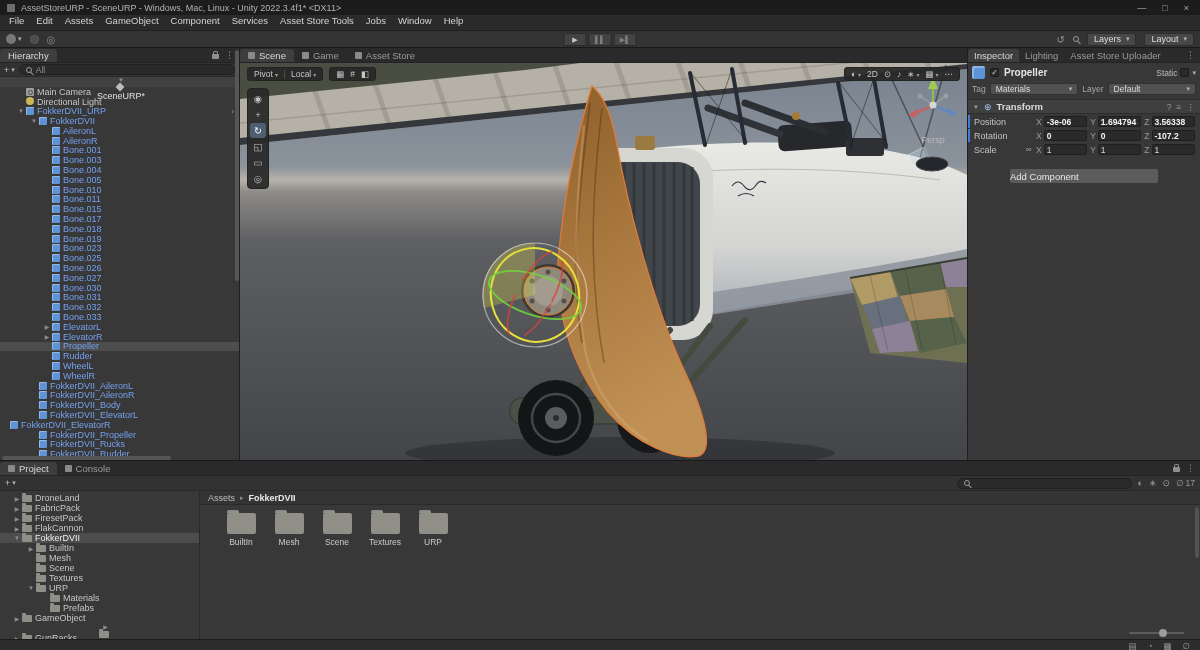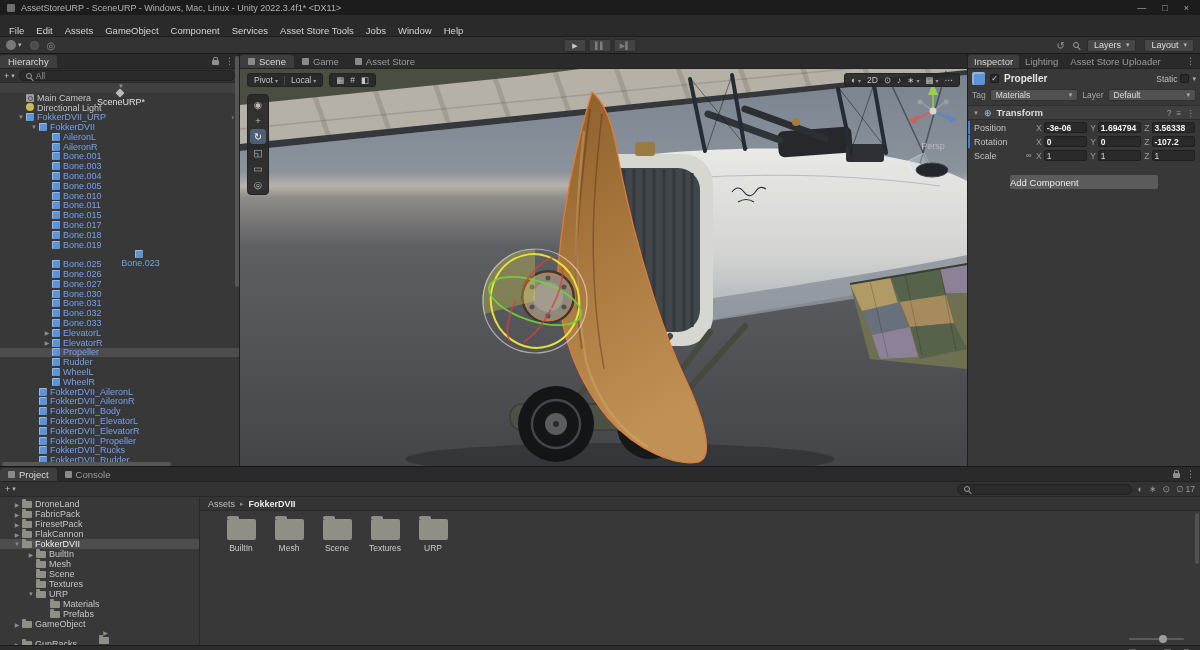--- a/index.html
+++ b/index.html
@@ -3,21 +3,21 @@
 <meta charset="utf-8">
 <style>
   *{box-sizing:border-box;margin:0;padding:0}
   html,body{width:1200px;height:650px;overflow:hidden}
   body{background:#282828;font-family:"Liberation Sans",sans-serif;color:#c8c8c8;font-size:10px;cursor:default}
   
   .titlebar{height:15px;background:#1c1c1c;display:flex;align-items:center;padding:0 7px;gap:6px}
   .appicon{width:8px;height:8px;background:#6d6d6d;border-radius:1px;flex:none}
   .title{font-size:9px;color:#b2b2b2;white-space:nowrap}
   .winctrls{margin-left:auto;display:flex;gap:16px;color:#a8a8a8;font-size:9px;padding-right:4px}
-  .menubar{height:22px;background:#2a2a2a;display:flex;align-items:flex-end;padding:0 3px;border-bottom:1px solid #1e1e1e}
+  .menubar{height:16px;background:#2a2a2a;display:flex;align-items:flex-start;padding:0 3px;border-bottom:1px solid #1e1e1e}
   .menubar span{padding:0 6px;font-size:9.5px;color:#d4d4d4}
   .toolbar{height:17px;background:#333333;border-bottom:1px solid #191919;display:flex;align-items:center;position:relative;padding:0 6px}
   .tleft{display:flex;align-items:center;gap:8px}
   .avatar{width:10px;height:10px;border-radius:50%;background:#787878}
   .dimdot{width:9px;height:9px;border-radius:50%;background:#4b4b4b;border:1px solid #5d5d5d}
   .targ{color:#8e8e8e;font-size:10px}
   .playbox{position:absolute;left:50%;top:2px;transform:translateX(-50%);display:flex;gap:2px}
   .pbtn{width:23px;height:13px;background:#434343;border:1px solid #2a2a2a;border-radius:2px;color:#c9c9c9;font-size:7px;display:flex;align-items:center;justify-content:center}
   .pbtn.dim{color:#7d7d7d}
   .tright{margin-left:auto;display:flex;align-items:center;gap:8px}
@@ -310,21 +310,21 @@
         <span class="ic ic-prefab"></span>
         <span class="lbl">Bone.018</span>
         <span class="rgt"></span>
       </div>
         <div class="hrow blue" style="padding-left: 42px;">
         <span class="exp"></span>
         <span class="ic ic-prefab"></span>
         <span class="lbl">Bone.019</span>
         <span class="rgt"></span>
       </div>
-        <div class="hrow blue" style="padding-left: 42px; flex-direction: column;">
+        <div class="hrow blue" style="padding-left: 42px;">
         <span class="exp"></span>
         <span class="ic ic-prefab"></span>
         <span class="lbl">Bone.023</span>
         <span class="rgt"></span>
       </div>
         <div class="hrow blue" style="padding-left: 42px;">
         <span class="exp"></span>
         <span class="ic ic-prefab"></span>
         <span class="lbl">Bone.025</span>
         <span class="rgt"></span>
@@ -418,21 +418,21 @@
         <span class="ic ic-prefab"></span>
         <span class="lbl">FokkerDVII_Body</span>
         <span class="rgt"></span>
       </div>
         <div class="hrow blue" style="padding-left: 29px;">
         <span class="exp"></span>
         <span class="ic ic-prefab"></span>
         <span class="lbl">FokkerDVII_ElevatorL</span>
         <span class="rgt"></span>
       </div>
-        <div class="hrow blue" style="padding-left: 29px;">
+        <div class="hrow blue" style="">
         <span class="exp"></span>
         <span class="ic ic-prefab"></span>
         <span class="lbl">FokkerDVII_ElevatorR</span>
         <span class="rgt"></span>
       </div>
         <div class="hrow blue" style="padding-left: 29px;">
         <span class="exp"></span>
         <span class="ic ic-prefab"></span>
         <span class="lbl">FokkerDVII_Propeller</span>
         <span class="rgt"></span>

